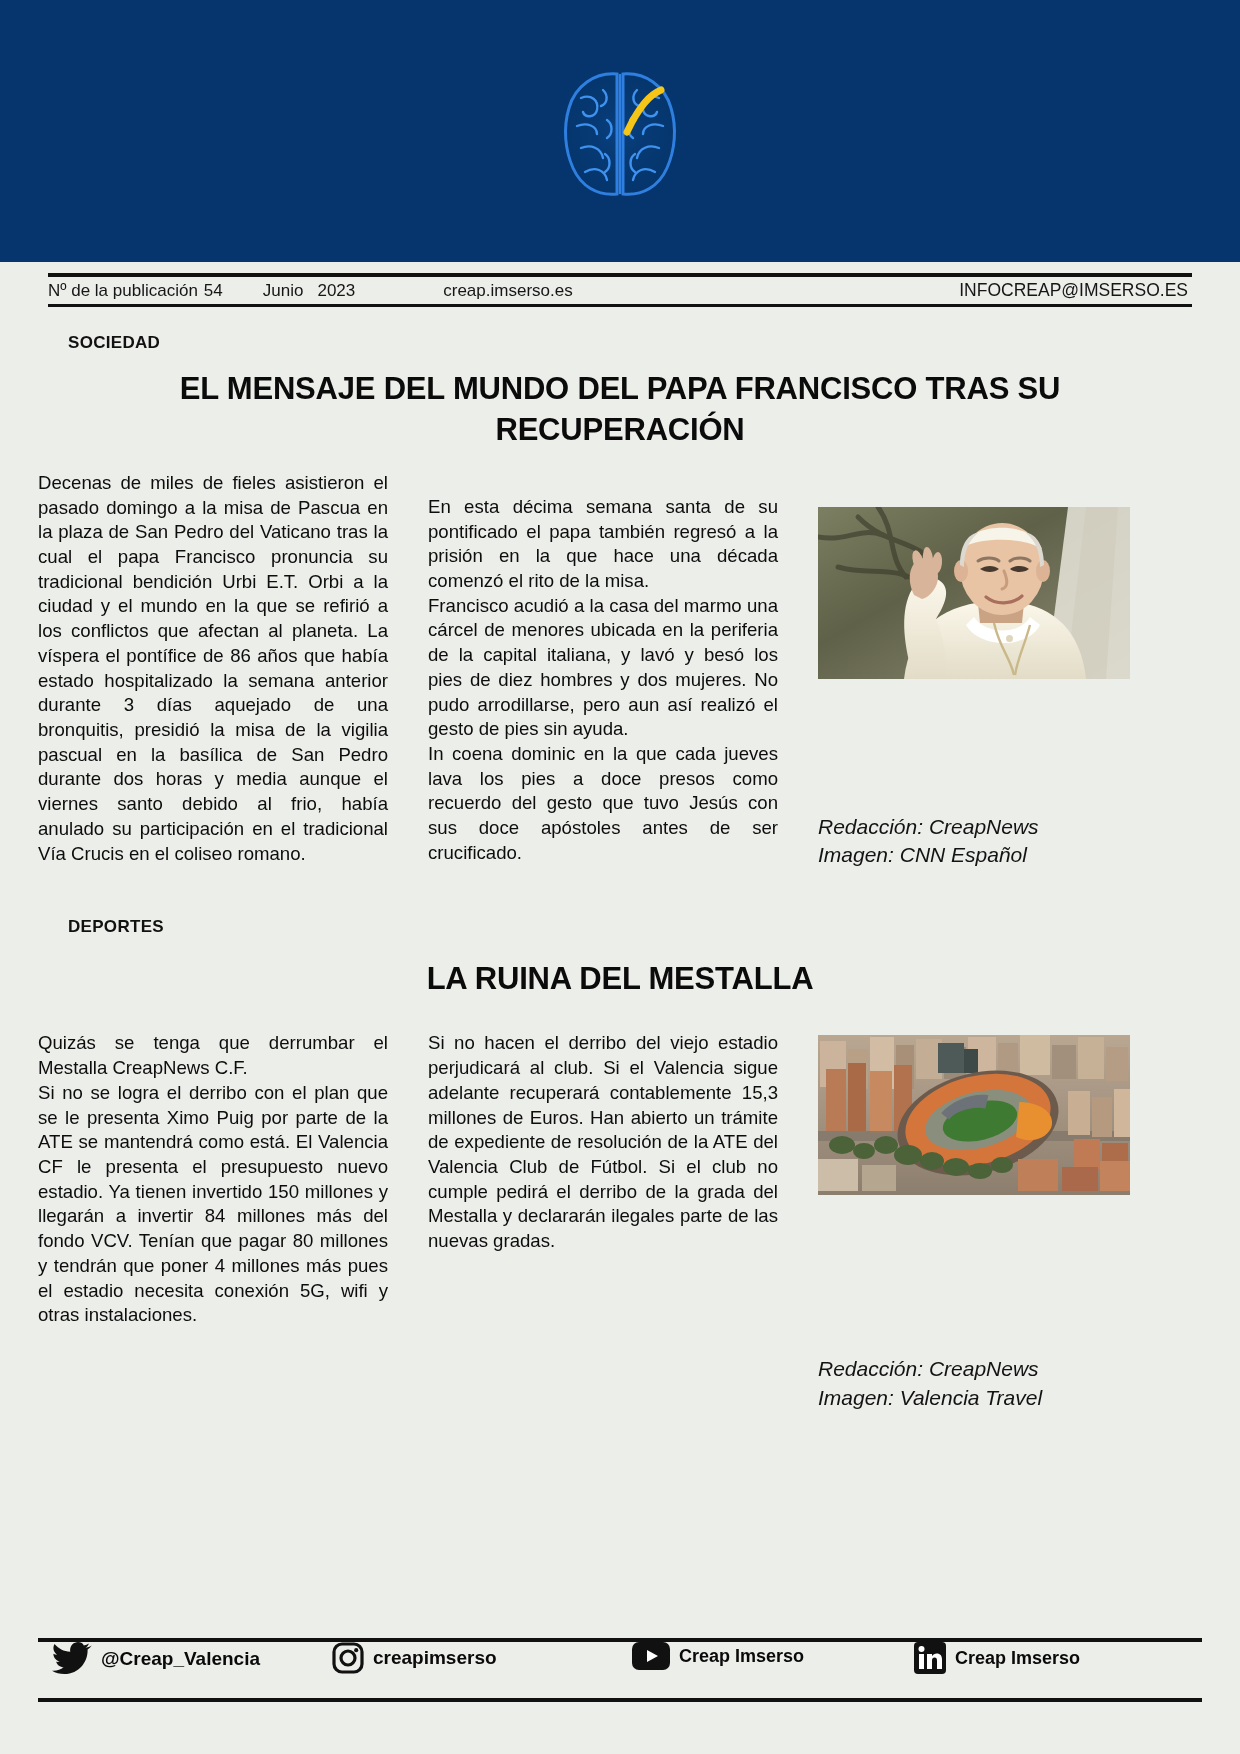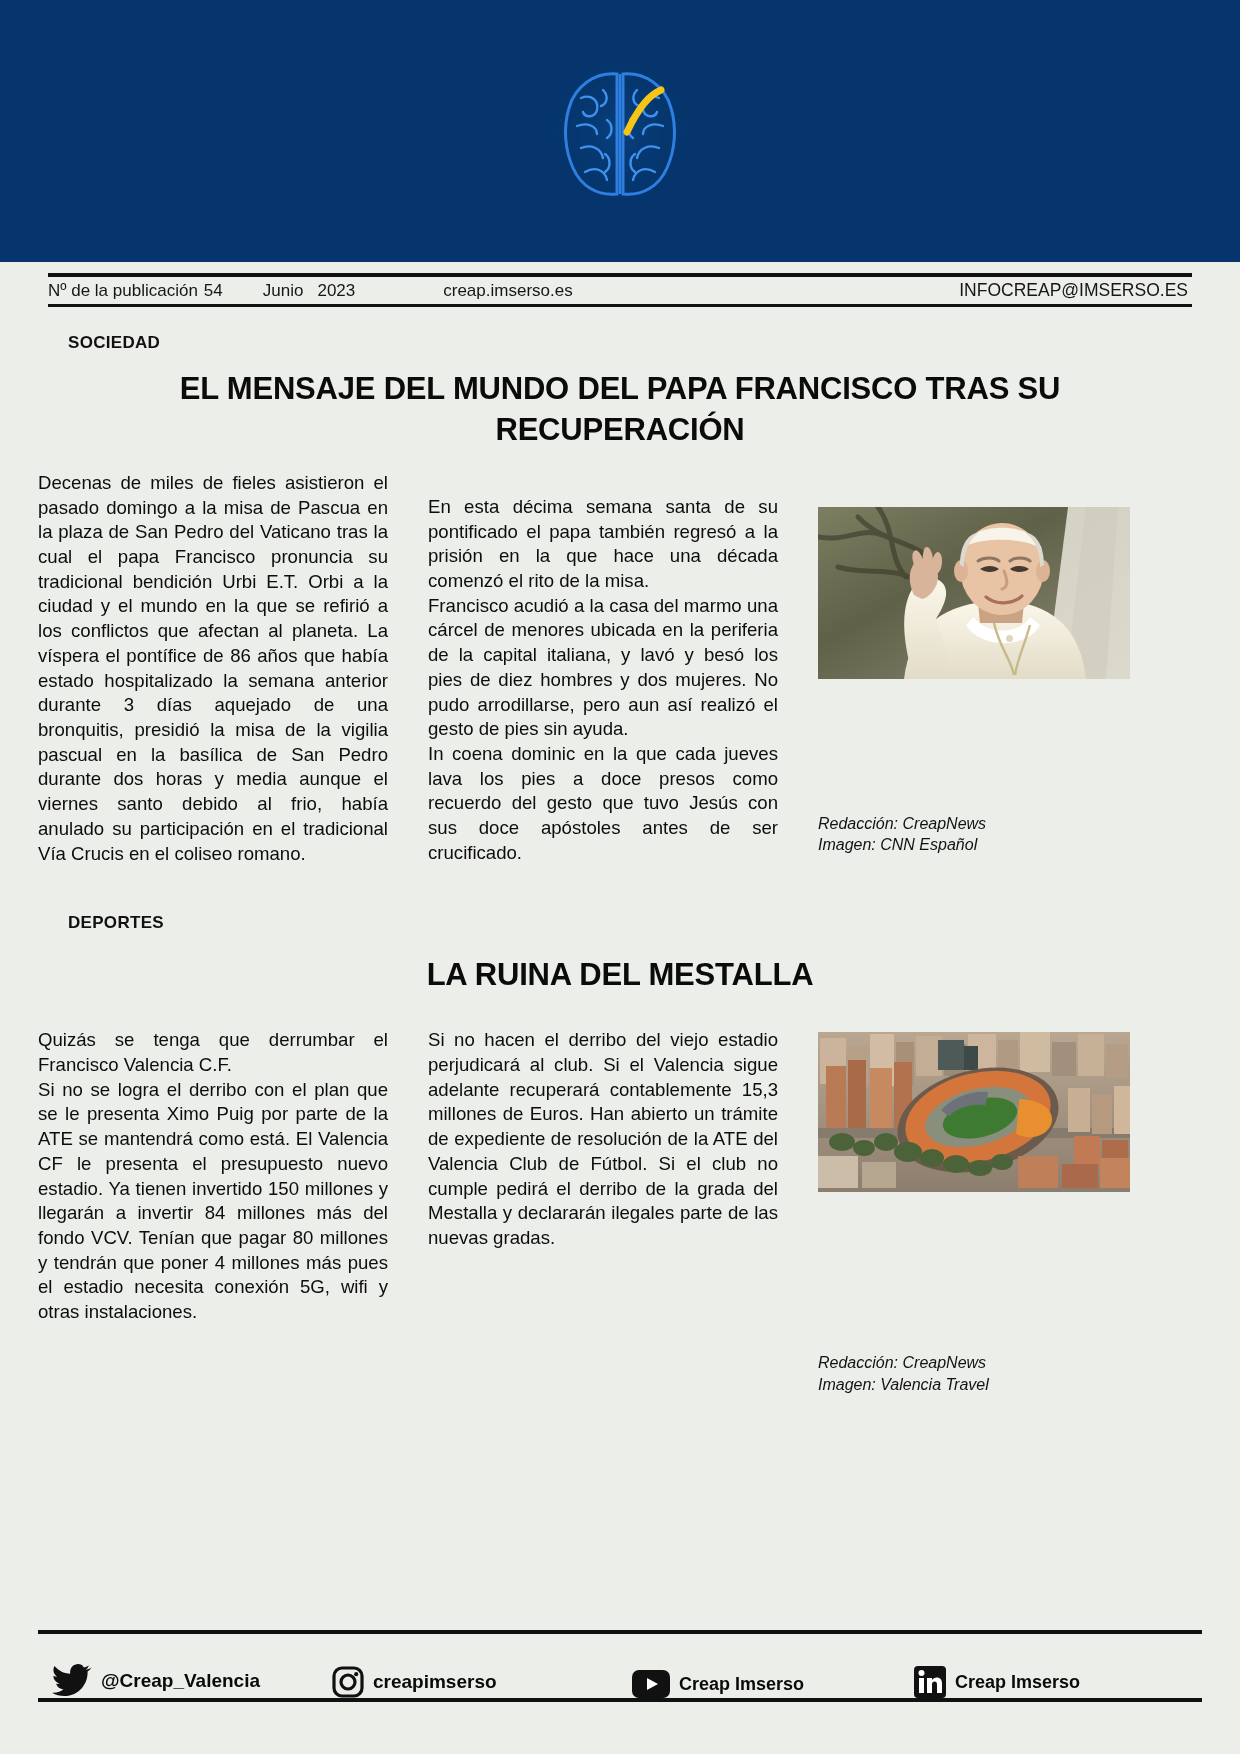--- a/index.html
+++ b/index.html
@@ -129,38 +129,38 @@
 
   .media-col { position: relative; }
   .photo {
     width: 312px;
     border: 0;
     display: block;
     overflow: hidden;
     position: relative;
   }
   .caption {
-    font-size: 16px;
+    font-size: 21px;
     font-style: italic;
     line-height: 1.35;
     color: #131313;
   }
 
   
   .pope-photo { height: 172px; background: linear-gradient(160deg,#b7b39f 0%,#8e8a77 45%,#6e6a5c 100%); }
   .stadium-photo { height: 160px; background: #9c8d7e; }
 
   
   .footer-wrap { position: absolute; left: 38px; right: 38px; bottom: 52px; }
   .footer {
     border-top: 4px solid #111111;
     border-bottom: 4px solid #111111;
-    height: 72px;
-    display: flex;
-    align-items: flex-end;
+    height: 64px;
+    display: flex;
+    align-items: flex-start;
   }
   .social {
     display: flex;
     align-items: center;
     gap: 9px;
     flex: 1 1 0;
     padding-left: 14px;
   }
   .social:nth-child(1) { flex: 0 0 280px; }
   .social:nth-child(2) { flex: 0 0 300px; }
@@ -324,21 +324,21 @@
       </div>
     </div>
   </section>
 
   <section style="margin-top:47px;">
     <div class="section-kicker">DEPORTES</div>
     <h1 class="article-headline" style="margin-top:22px;">LA RUINA DEL MESTALLA</h1>
 
     <div class="article-grid" style="margin-top:32px;">
       <div class="col-text">
-        <p>Quizás se tenga que derrumbar el Francisco Valencia C.F.</p>
+        <p>Quizás se tenga que derrumbar el Mestalla CreapNews C.F.</p>
         <p>Si  no se logra el derribo con el plan que se le presenta Ximo Puig por parte de la ATE se mantendrá como está. El Valencia CF le presenta el presupuesto  nuevo estadio. Ya tienen invertido 150 millones y llegarán a invertir 84 millones más del fondo VCV. Tenían que pagar 80 millones y tendrán que poner 4 millones más pues el estadio necesita conexión 5G, wifi y otras instalaciones.</p>
       </div>
 
       <div class="col-text">
         <p>Si no hacen el derribo del viejo estadio perjudicará al club. Si el Valencia sigue adelante recuperará contablemente 15,3 millones de Euros. Han abierto un trámite de expediente de resolución de la ATE del Valencia Club de Fútbol. Si el club no cumple pedirá el derribo de la grada del Mestalla y declararán ilegales parte de las nuevas gradas.</p>
       </div>
 
       <div class="media-col">
         <div class="photo stadium-photo" style="margin-top:4px;">
           <svg viewBox="0 0 312 160" preserveAspectRatio="xMidYMid slice" style="display:block;width:100%;height:100%;">

